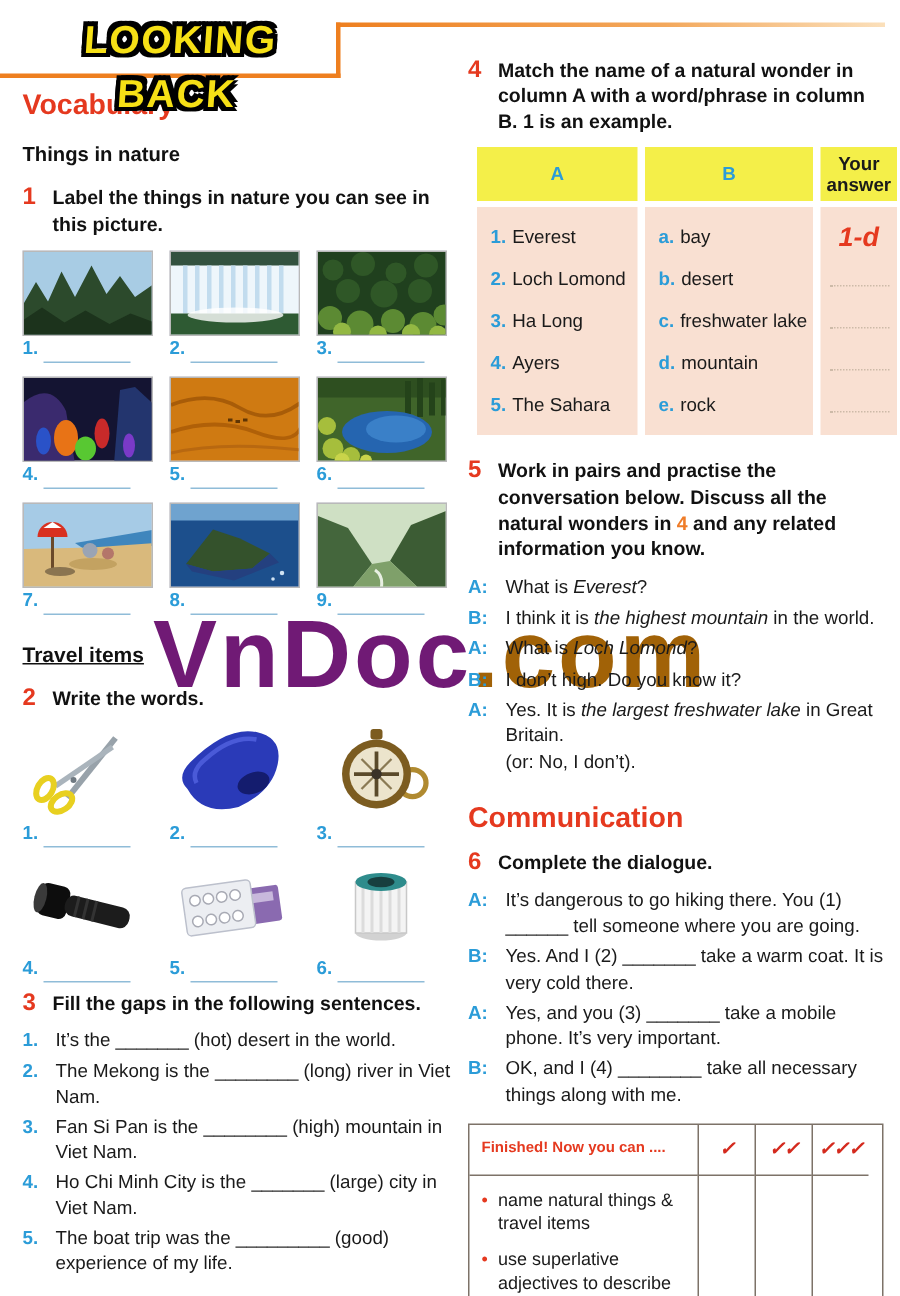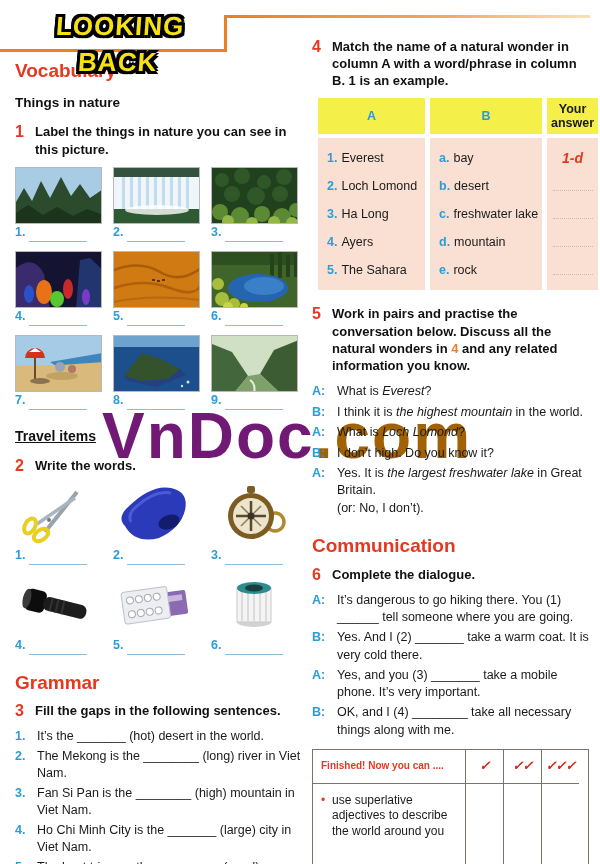--- a/index.html
+++ b/index.html
@@ -56,21 +56,21 @@
 
   
   .match { display:grid; grid-template-columns:107px 112px 1fr; gap:4px 5px; margin:8px 0 0 6px; }
   .m-head { background:#f4ef49; height:36px; display:flex; align-items:center; justify-content:center;
             font-weight:700; font-size:12.5px; text-align:center; line-height:1.15; }
   .m-head.ab { color:#2b9cd8; }
   .m-body { background:#f9e0d2; padding:6px 0; }
   .m-line { height:28px; display:flex; align-items:center; padding-left:9px; }
   .m-line .n { color:#2b9cd8; font-weight:700; margin-right:4px; }
   .m-line.ans { justify-content:center; padding-left:0; }
-  .m-ans-ex { color:#e5391f; font-weight:800; font-style:italic; font-size:14px; }
+  .m-ans-ex { color:#e5391f; font-weight:800; font-style:italic; font-size:18px; }
   .dots { width:40px; border-bottom:1.5px dotted #cdbaa8; height:10px; }
 
   
   .dlg { margin-top:4px; }
   .d-row { display:flex; gap:8px; margin-bottom:3px; }
   .spk { color:#2b9cd8; font-weight:800; flex:0 0 17px; }
   .d-text { line-height:1.38; }
   .d-text i { font-style:italic; }
   .extra:empty { display:none; }
 
@@ -425,21 +425,20 @@
               <ellipse cx="43" cy="18" rx="9" ry="3.5" fill="#173f3f"></ellipse>
             </svg>
         </div>
         <div class="tlabel">
             <span class="pnum">6.</span>
             <span class="blank"></span>
           </div>
       </div>
     </div>
 
-    <h1 class="section" style="margin-top:10px; margin-bottom:6px;">Grammar</h1>
 
     <div class="ex-head" style="margin-bottom:7px;">
       <span class="ex-num">3</span>
       <span class="ex-text">Fill the gaps in the following sentences.</span>
     </div>
 
     <div>
       <div class="g-item">
           <span class="g-num">1.</span>
           <span class="g-text">It’s the _______ (hot) desert in the world.</span>
@@ -593,20 +592,21 @@
     </div>
 
     <div class="finished">
       <div class="f-cell first f-hrow f-title">Finished! Now you can ....</div>
       <div class="f-cell f-hrow f-check">✓</div>
       <div class="f-cell f-hrow f-check">✓✓</div>
       <div class="f-cell f-hrow f-check">✓✓✓</div>
 
       <div class="f-cell first f-items" style="align-items:flex-start; justify-content:flex-start;">
         <ul>
+          <li><span>name natural things &amp; travel items</span><i></i><span></span><i></i></li>
           <li><span>use superlative adjectives to describe the world around you</span><i></i><span></span><i></i></li>
 
         </ul>
       </div>
       <div class="f-cell"></div>
       <div class="f-cell"></div>
       <div class="f-cell"></div>
     </div>
   </div>
 

